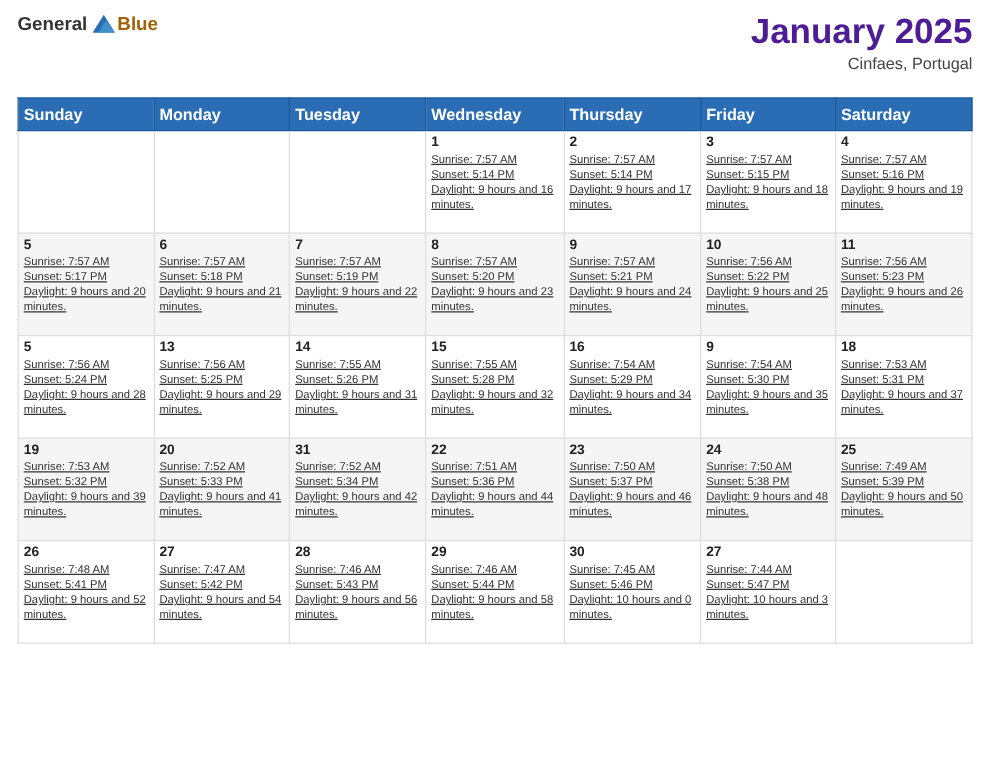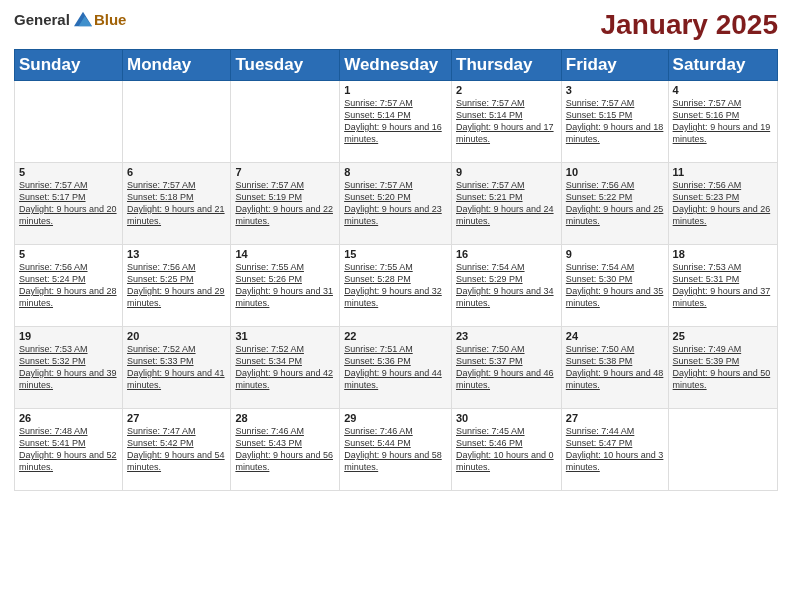--- a/index.html
+++ b/index.html
@@ -13,21 +13,21 @@
     .page {
       width: 792px;
       height: 612px;
       background: #fff;
       padding: 10px 14px 10px 14px;
     }
     .header {
       display: flex;
       align-items: flex-start;
       justify-content: space-between;
-      margin-bottom: 8px;
+      margin-bottom: 20px;
     }
     .logo {
       display: flex;
       align-items: center;
       gap: 2px;
     }
     .logo-text-general {
       font-size: 15px;
       font-weight: bold;
       color: #333;
@@ -41,37 +41,37 @@
       width: 18px;
       height: 18px;
       margin-left: 2px;
     }
     .title-block {
       text-align: right;
     }
     .month-title {
       font-size: 28px;
       font-weight: bold;
-      color: #7f1d1d;
+      color: #4c1d95;
       line-height: 1.1;
     }
     .location-title {
       font-size: 13px;
       color: #444;
       margin-top: 2px;
     }
     .calendar {
       width: 100%;
       border-collapse: collapse;
       border: 1px solid #ccc;
     }
     .calendar th {
       background-color: #2a6db5;
       color: #fff;
-      font-size: 17px;
+      font-size: 13px;
       font-weight: bold;
       padding: 5px 4px;
       text-align: left;
       border: 1px solid #1a5a9a;
     }
     .calendar td {
       vertical-align: top;
       width: 113px;
       height: 82px;
       padding: 3px 4px;
@@ -107,20 +107,21 @@
     <div class="logo">
       <span class="logo-text-general">General</span>
       <svg class="logo-icon" viewBox="0 0 20 20" xmlns="http://www.w3.org/2000/svg">
         <polygon points="0,18 10,2 20,18" fill="#2a6db5"></polygon>
         <polygon points="5,18 12,7 20,18" fill="#4a9fd5" opacity="0.7"></polygon>
       </svg>
       <span class="logo-text-blue">Blue</span>
     </div>
     <div class="title-block">
       <div class="month-title">January 2025</div>
+      <div class="location-title">Cinfaes, Portugal</div>
     </div>
   </div>
 
   <table class="calendar">
     <thead>
       <tr>
 
       <th>Sunday</th>
           <th>Monday</th>
           <th>Tuesday</th>

